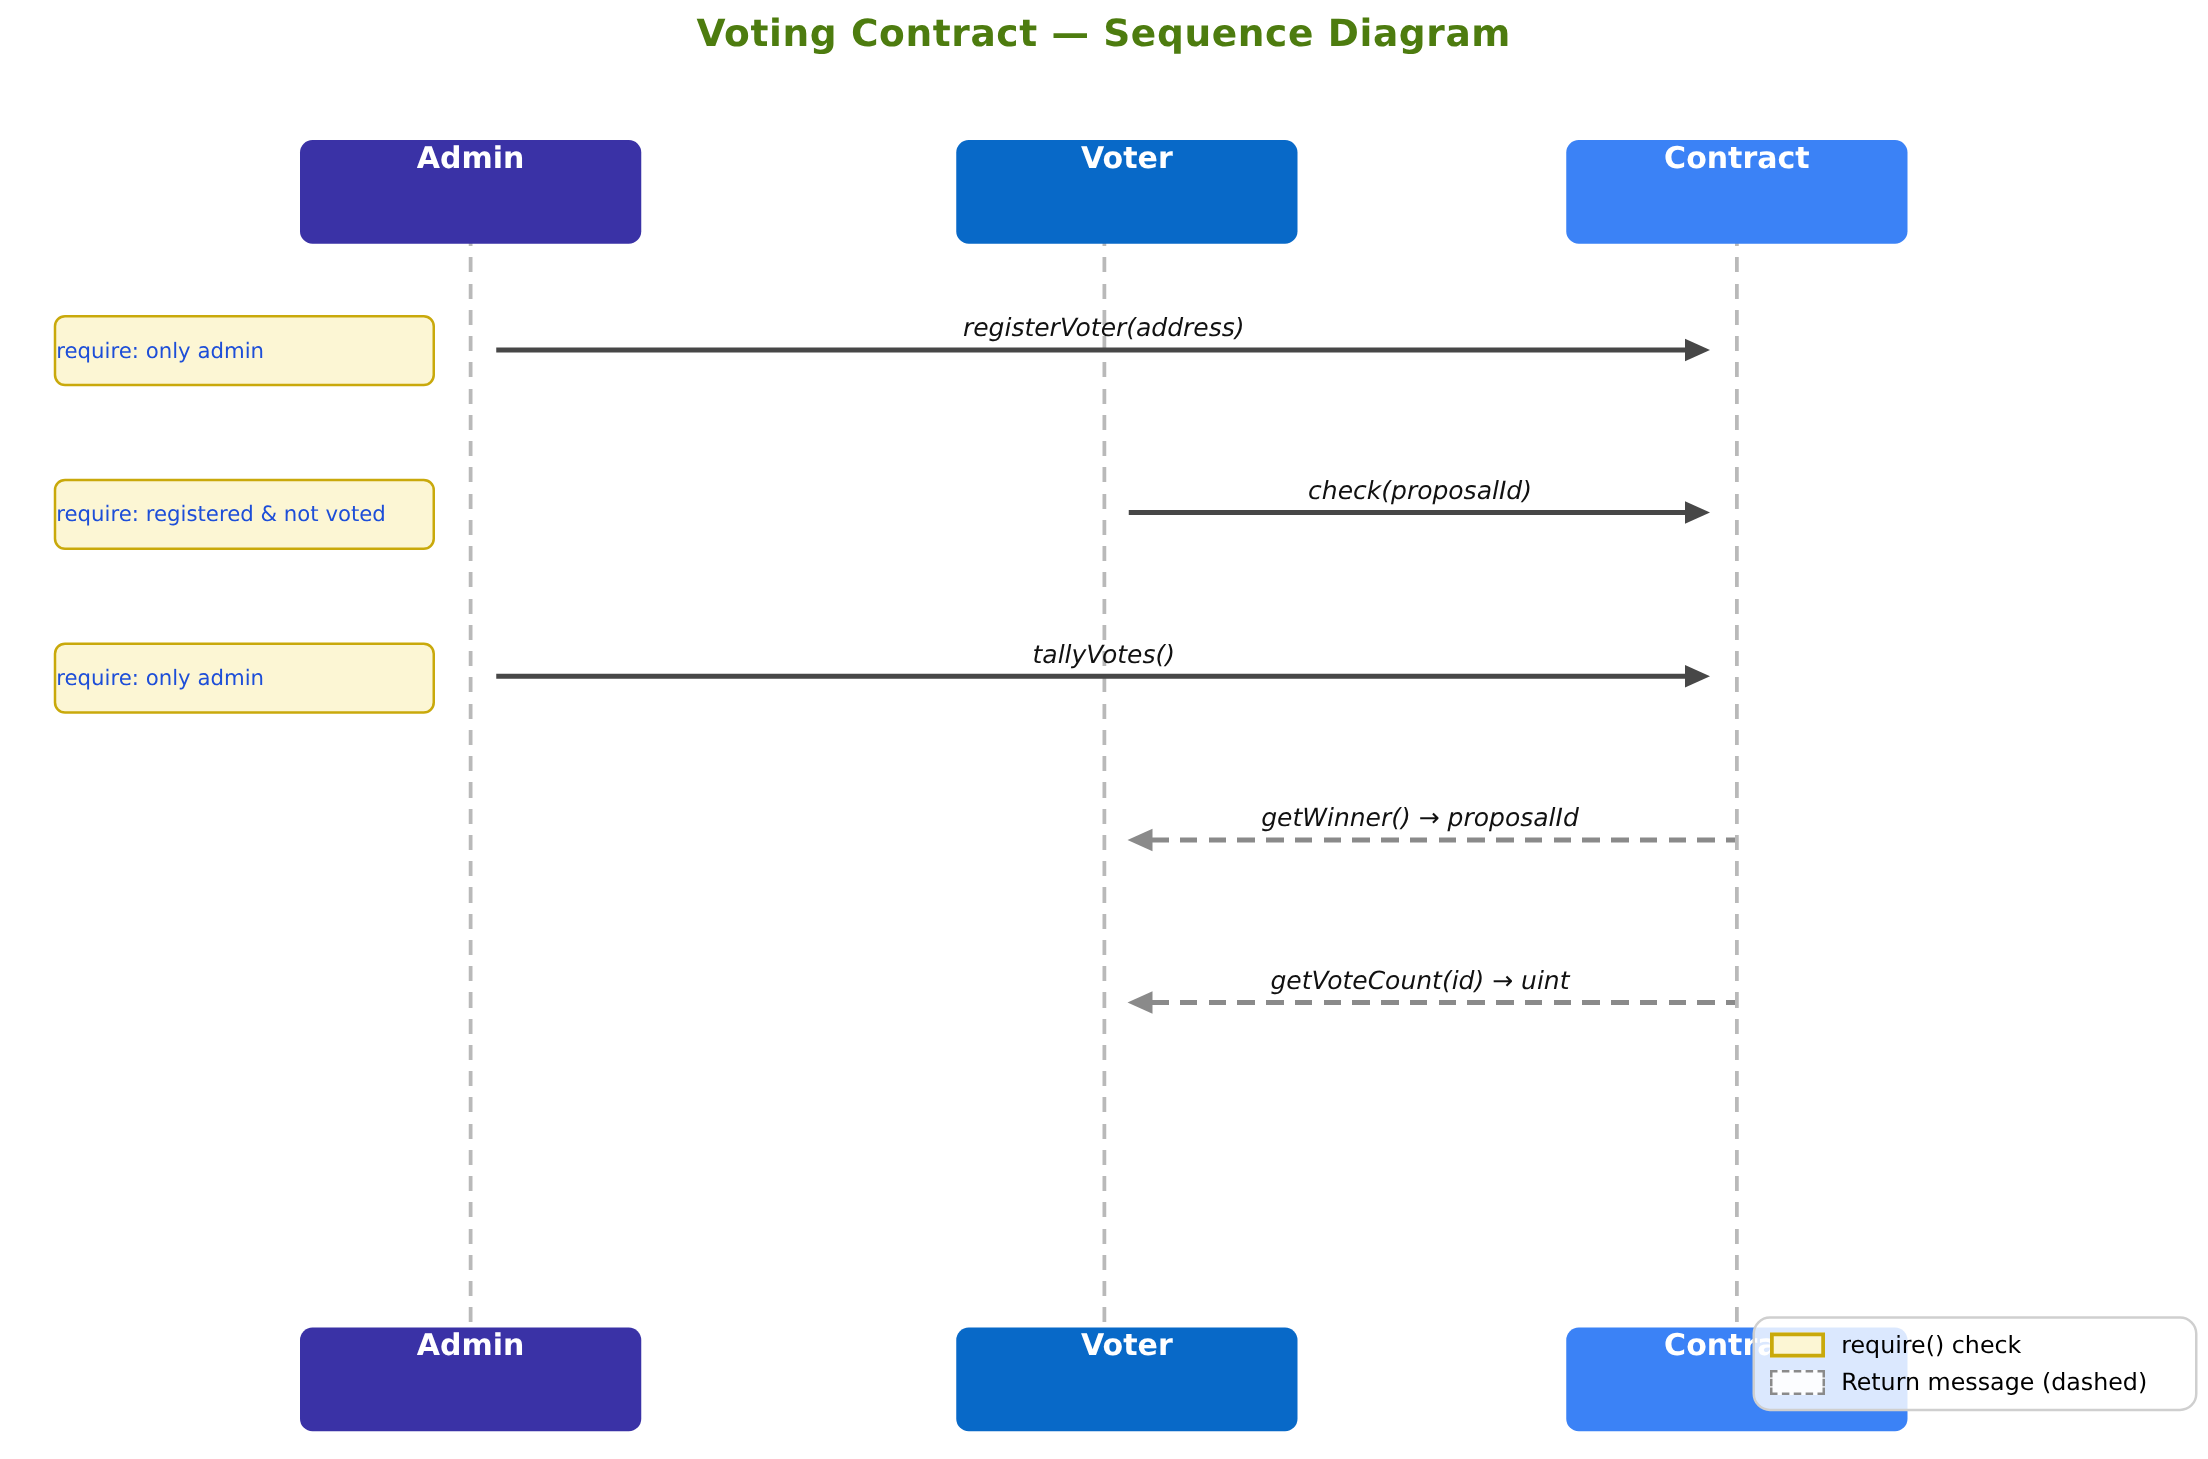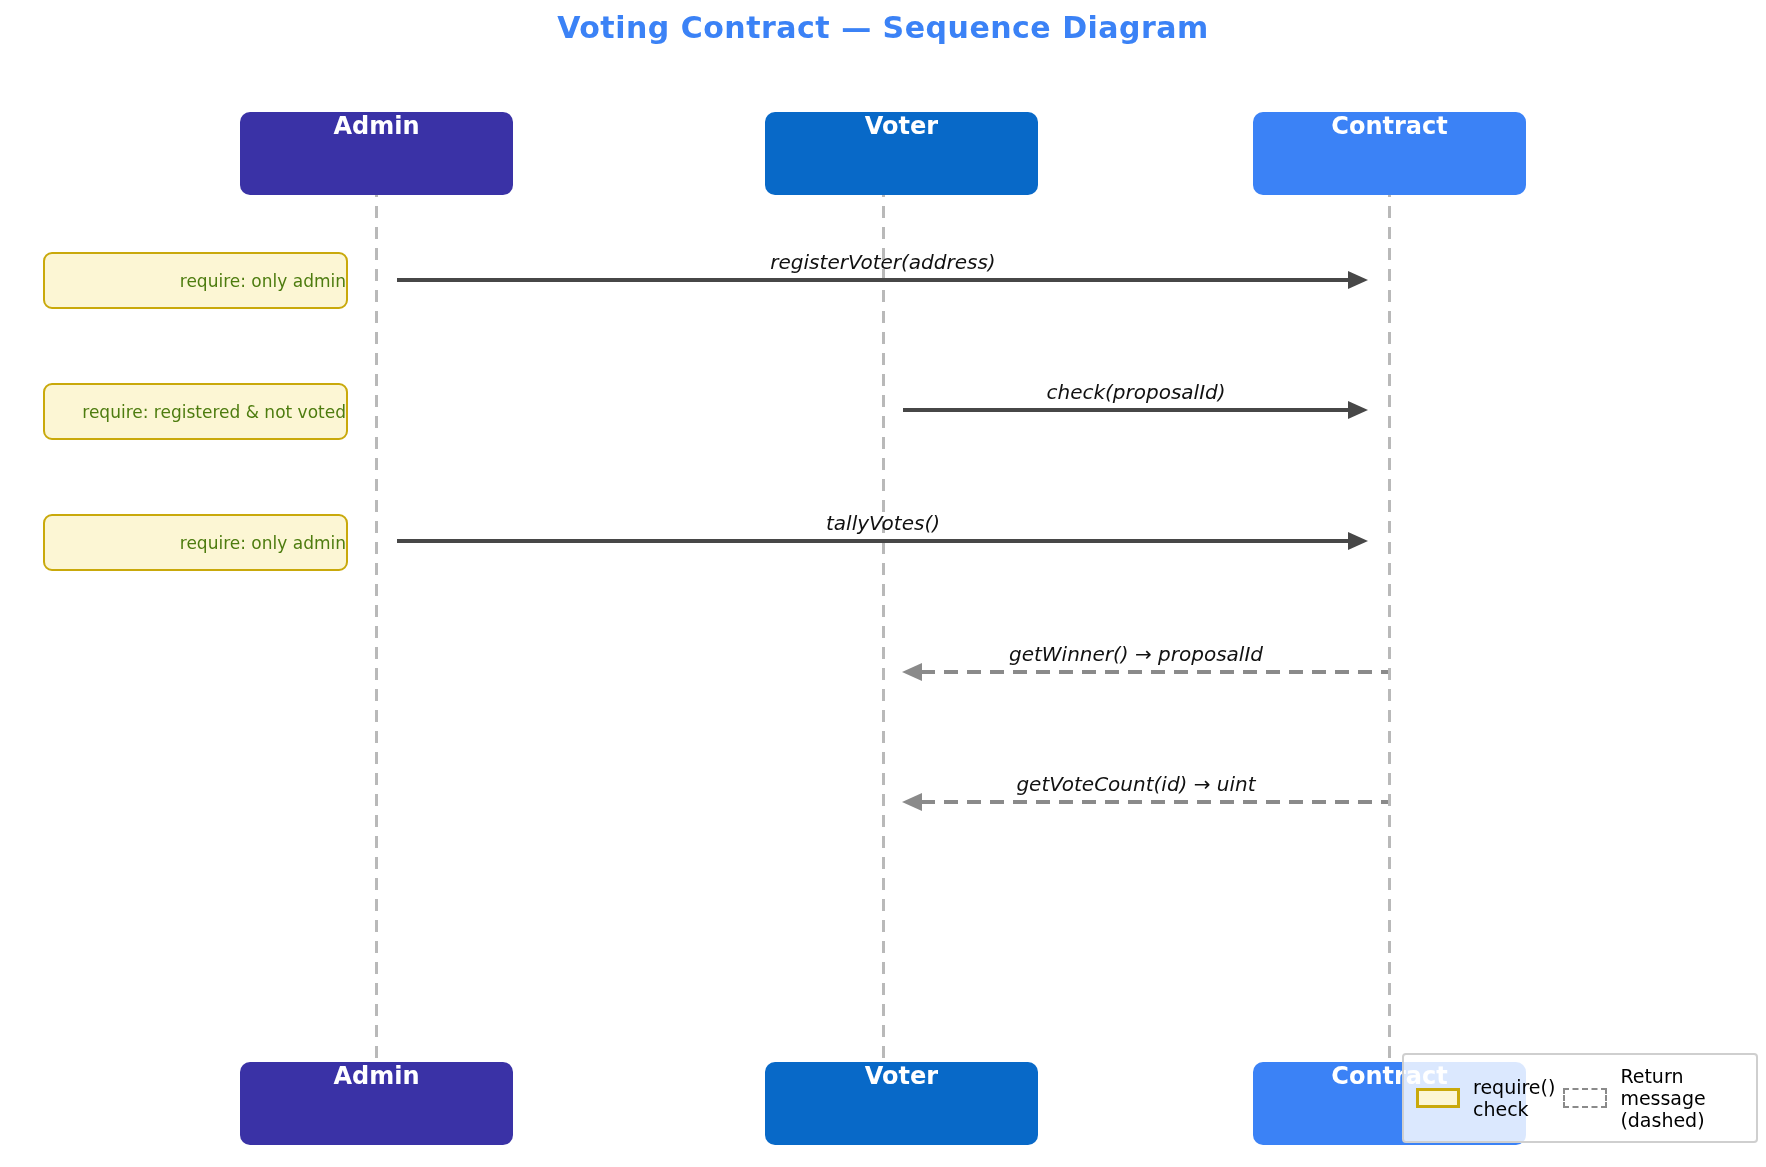--- a/index.html
+++ b/index.html
@@ -2,42 +2,42 @@
 <html><head>
 <meta charset="utf-8">
 <style>
   html,body{margin:0;padding:0;background:#fff;}
   .stage{
     position:relative;width:1766px;height:1167px;background:#ffffff;
     font-family:"DejaVu Sans","Liberation Sans",sans-serif;overflow:hidden;
   }
   .title{
     position:absolute;top:10px;left:0;width:100%;text-align:center;
-    font-size:30px;font-weight:bold;color:#3b82f6;letter-spacing:.5px;
+    font-size:30px;font-weight:bold;color:#4d7c0f;letter-spacing:.5px;
   }
   .actor{
     position:absolute;width:273px;height:83px;border-radius:10px;
     display:flex;align-items:flex-start;justify-content:center;
     color:#fff;font-weight:bold;font-size:24px;
   }
   .actor.admin{background:#3A32A6;}
   .actor.voter{background:#0869C8;}
   .actor.contract{background:#3b82f6;}
   .row-top{top:112px;}
   .row-bottom{top:1062px;}
   .c1{left:240px;} .c2{left:765px;} .c3{left:1253px;}
   .lifeline{
     position:absolute;top:185px;height:877px;width:3px;
     background:repeating-linear-gradient(180deg,#b9b9b9 0 12px,transparent 12px 21px);
   }
   .note{
     position:absolute;left:43px;width:305px;height:57px;box-sizing:border-box;
     background:#FCF6D4;border:2px solid #C9A90B;border-radius:9px;
-    display:flex;align-items:center;justify-content:flex-end;
-    font-size:17px;color:#4d7c0f;
+    display:flex;align-items:center;justify-content:flex-start;
+    font-size:17px;color:#1d4ed8;
   }
   .msg-label{
     position:absolute;width:520px;text-align:center;
     font-style:italic;font-size:20px;color:#111;margin-top:17px;
   }
   .line-solid{position:absolute;height:4px;background:#474747;}
   .line-dashed{
     position:absolute;height:4px;
     background:repeating-linear-gradient(90deg,#8a8a8a 0 14px,transparent 14px 23px);
   }
@@ -46,22 +46,22 @@
     border-top:9px solid transparent;border-bottom:9px solid transparent;
     border-left:20px solid #474747;
   }
   .head-left{
     position:absolute;width:0;height:0;
     border-top:9px solid transparent;border-bottom:9px solid transparent;
     border-right:20px solid #8a8a8a;
   }
   .legend{
     position:absolute;left:1402px;top:1053px;width:356px;box-sizing:border-box;
-    background:rgba(255,255,255,0.82);border:2px solid #cfcfcf;border-radius:4px;
-    padding:10px 12px;display:flex;flex-direction:row;gap:8px;z-index:5;
+    background:rgba(255,255,255,0.82);border:2px solid #cfcfcf;border-radius:14px;
+    padding:10px 12px;display:flex;flex-direction:column;gap:8px;z-index:5;
   }
   .legend-row{display:flex;align-items:center;gap:13px;font-size:19px;color:#000;}
   .swatch{width:44px;height:20px;box-sizing:border-box;flex:0 0 auto;}
   .swatch.require{background:#FCF6D4;border:3px solid #C9A90B;}
   .swatch.return{background:rgba(255,255,255,0.9);border:2px dashed #8a8a8a;}
 </style>
 </head>
 <body>
 
 <div class="stage">

